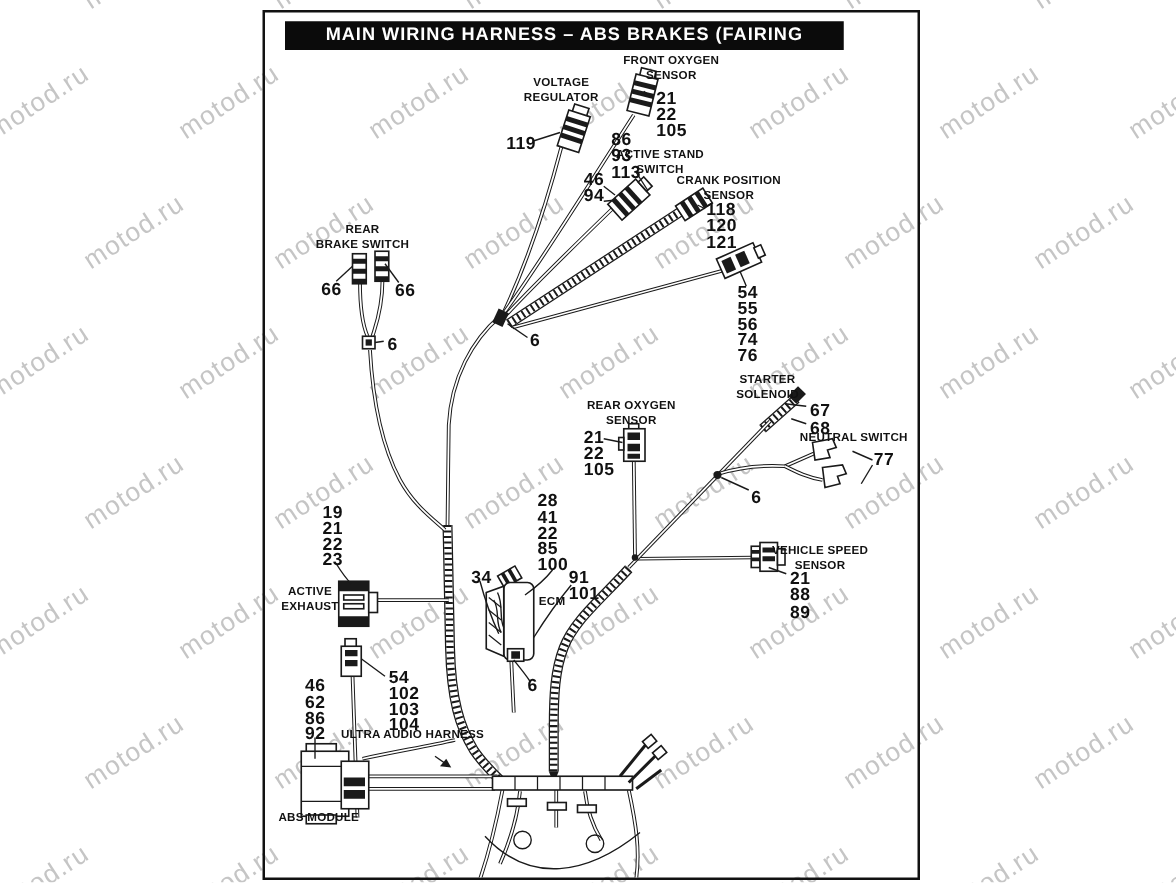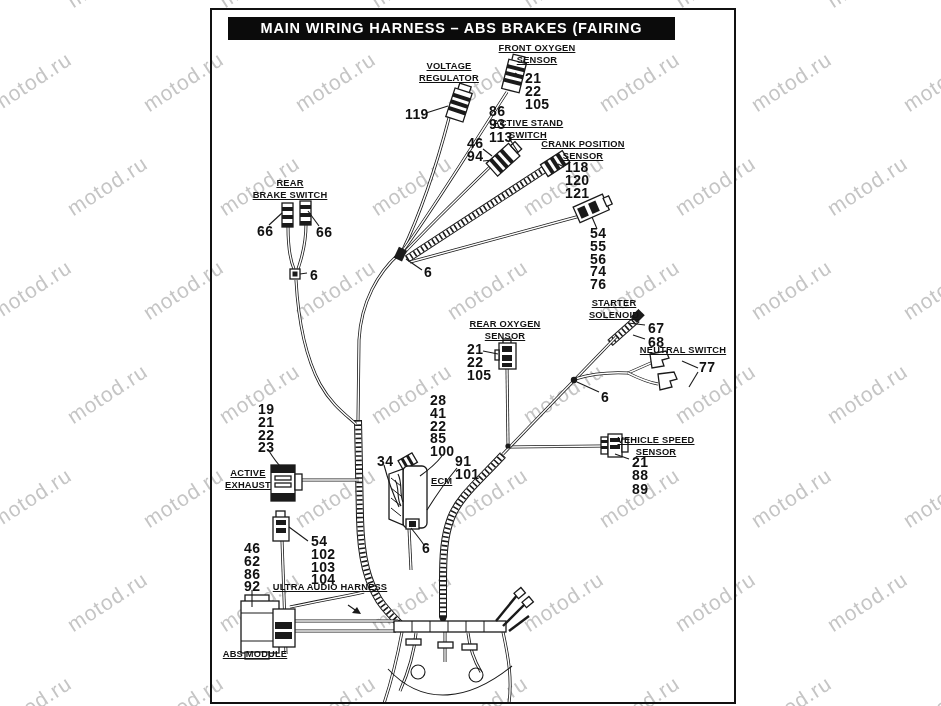--- a/index.html
+++ b/index.html
@@ -16,21 +16,21 @@
            border:2px solid #111; z-index:1; }
 
   .titlebar { position:absolute; left:16px; top:7px; width:447px; height:23px;
               background:#0b0b0b; color:#fff; font-size:14.5px; font-weight:700;
               letter-spacing:0.8px; line-height:23px; text-align:center; }
 
   svg.art { position:absolute; left:0; top:0; }
 
   
   .comp { position:absolute; text-align:center; font-size:9.3px; font-weight:700;
-          line-height:11.5px; letter-spacing:0.2px; white-space:nowrap;text-decoration:underline; }
+          line-height:11.5px; letter-spacing:0.2px; white-space:nowrap; }
   .comp.left { text-align:left; }
   .ncol { position:absolute; font-size:14px; font-weight:700; line-height:12.8px;
           letter-spacing:0.4px; }
   .n    { position:absolute; font-size:14px; font-weight:700; letter-spacing:0.4px; }
 
   
   .w2 { stroke:#1a1a1a; stroke-width:3;   fill:none; }
   .w1 { stroke:#ffffff; stroke-width:1.4; fill:none; }
   .ro { stroke:#1a1a1a; stroke-width:8;   fill:none; }
   .ri { stroke:#ffffff; stroke-width:6;   fill:none; }

